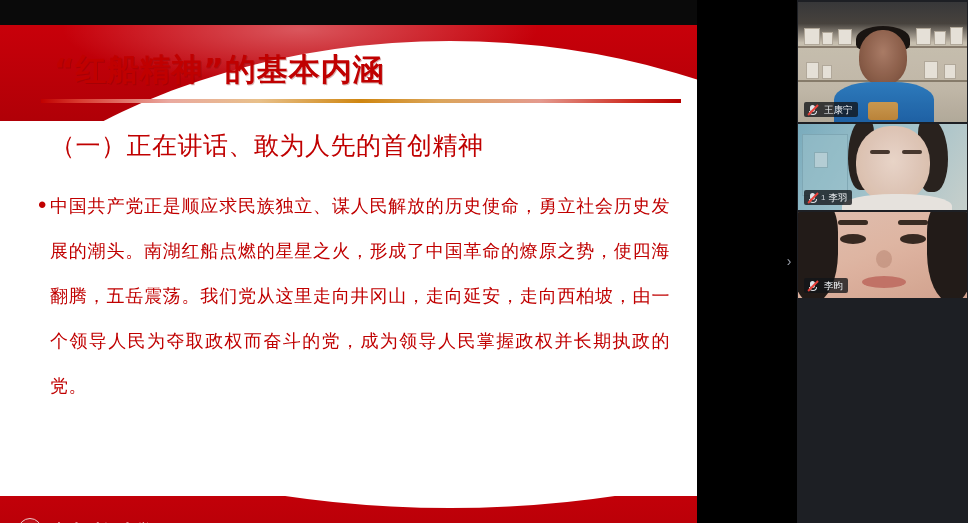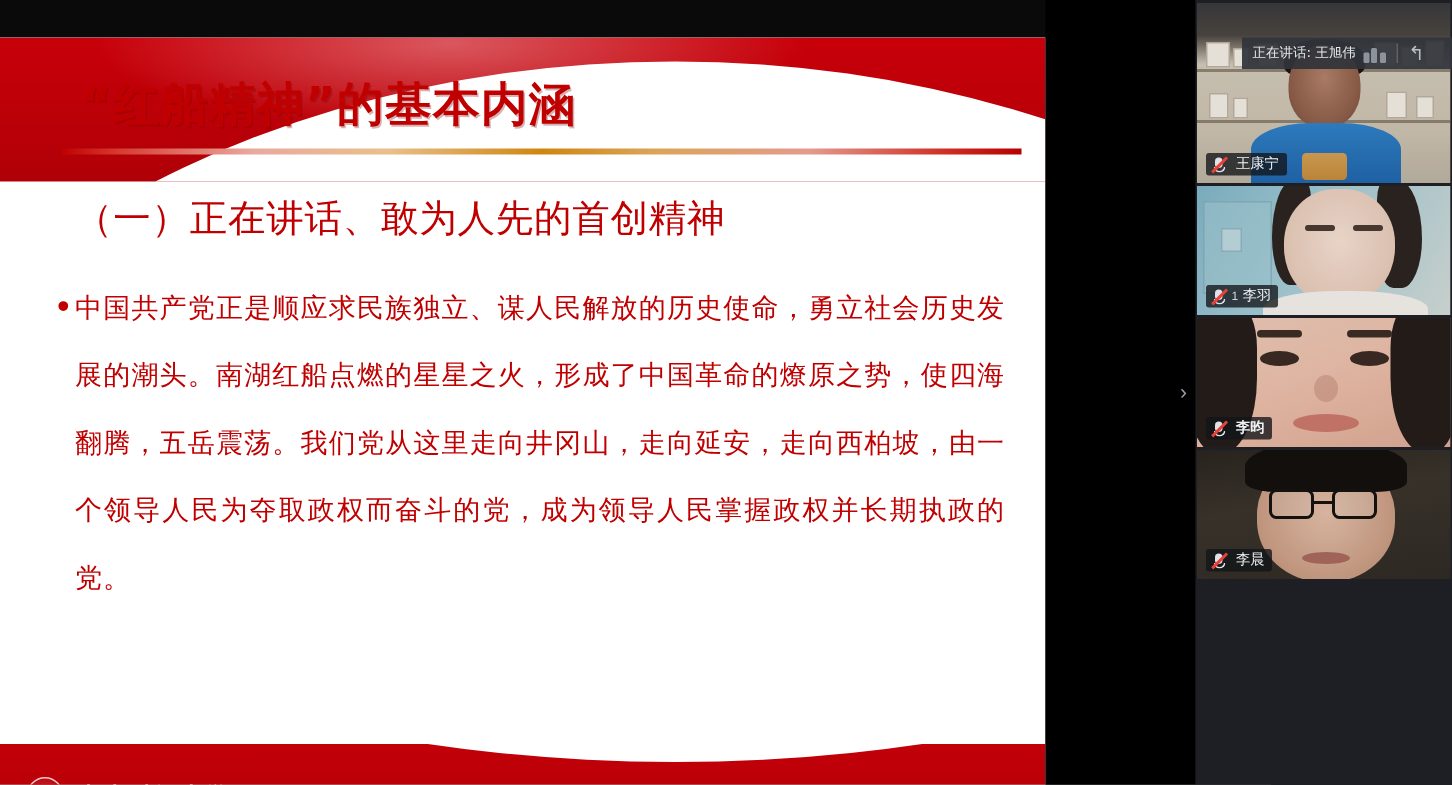--- a/index.html
+++ b/index.html
@@ -190,21 +190,21 @@
   }
   .tile {
     position: relative;
     width: 169px; height: 87px;
     margin: 0 auto 2px auto;
     overflow: hidden;
     background: #2a2d33;
   }
   .tile:nth-child(1) { height: 120px; }
   .tile:nth-child(2) { height: 86px; }
-  .tile:nth-child(3) { height: 86px; font-weight: bold; }
+  .tile:nth-child(3) { height: 86px; }
   .tile:nth-child(4) { height: 86px; }
   .tile:nth-child(5) { height: 86px; }
 
   .tile-video { position: absolute; inset: 0; }
 
   
   .v1 {
     background:
       linear-gradient(180deg,#3a3a3c 0%, #4a4540 18%, #cfc6b6 34%, #c8bfae 72%, #b9b0a0 100%);
   }
@@ -531,47 +531,17 @@
         <span class="mic-off">
           <span class="mbody"></span>
             <span class="mstand"></span>
             <span class="mslash"></span>
         </span>
         <span class="name-num"></span>
         <span class="name-text">李昀</span>
       </div>
     </div>
 
-    <div class="tile">
-      <div class="tile-video v4">
-        <div class="g-face"></div>
-        <div class="g-hair"></div>
-        <div class="g-glass" style="left:48px;"></div>
-        <div class="g-glass" style="left:90px;"></div>
-        <div class="g-bridge"></div>
-        <div class="g-lip"></div>
-      </div>
-      <div class="tile-dim"></div>
-      <div class="name-badge">
-        <span class="mic-off">
-          <span class="mbody"></span>
-            <span class="mstand"></span>
-            <span class="mslash"></span>
-        </span>
-        <span class="name-num"></span>
-        <span class="name-text">李晨</span>
-      </div>
-    </div>
 
   </div>
 
-  <div id="speaking-bar">
-    <span class="sp-text">正在讲话: 王旭伟</span>
-    <span class="vol-bars">
-        <i></i>
-        <i></i>
-        <i></i>
-      </span>
-    <span class="sp-sep"></span>
-    <span class="sp-arrow">↰</span>
-  </div>
 
 </div>
 
 </body></html>

